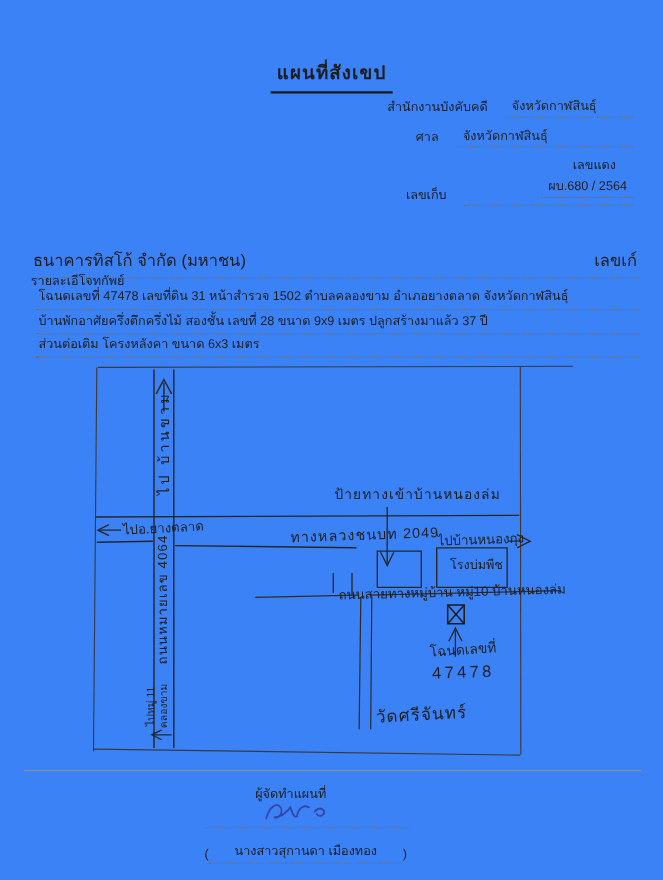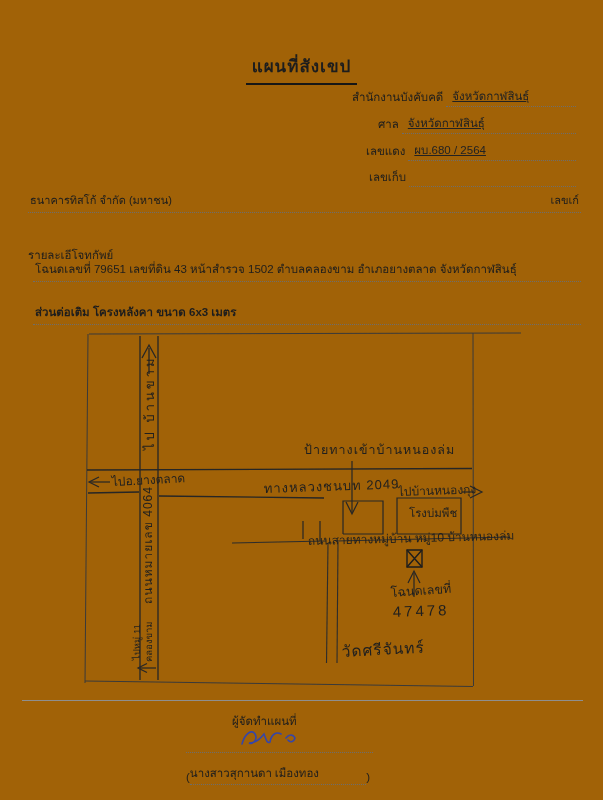--- a/index.html
+++ b/index.html
@@ -1,78 +1,79 @@
 <!DOCTYPE html>
 <html><head>
 <meta charset="utf-8">
 <style>
   html,body{margin:0;padding:0;background:#e8e8e8;}
-  .page{position:relative;width:603px;height:800px;background:#a16207;overflow:hidden;
+  .page{position:relative;width:603px;height:800px;background:#3b82f6;overflow:hidden;
         font-family:"Liberation Sans","DejaVu Sans",sans-serif;color:#1d1d1d;}
   .abs{position:absolute;}
   
   .title-wrap{left:0;right:0;top:52px;text-align:center;}
   .title{display:inline-block;font-size:17px;font-weight:bold;letter-spacing:1px;
          border-bottom:2px solid #161616;padding:0 6px 4px;}
   
   .hrow{display:flex;align-items:flex-end;font-size:11.5px;white-space:nowrap;}
-  .hrow .lbl{margin-right:3px;padding-bottom:1px;}
+  .hrow .lbl{margin-right:16px;padding-bottom:1px;}
   .hrow .val{flex:1;border-bottom:1.5px dotted #6d6d6d;padding:0 6px 1px;min-height:13px;
-             color:#222;text-decoration:underline;}
+             color:#222;}
   
   .party{left:28px;width:549px;display:flex;justify-content:space-between;align-items:center;
-         border-bottom:1.5px dotted #6d6d6d;font-size:11px;padding:0 2px 3px;}
+         border-bottom:1.5px dotted #6d6d6d;font-size:15px;padding:0 2px 3px;margin-top:34px;}
   
   .prop{left:33px;width:544px;border-bottom:1.5px dotted #6d6d6d;font-size:11.5px;
         padding:0 2px 3px;white-space:nowrap;}
   .seclbl{left:28px;top:246px;font-size:11.5px;}
   
   .divider{left:22px;top:700px;width:561px;border-top:1px solid #8f8f8f;height:0;}
   .prep{left:232px;top:712px;width:120px;text-align:left;font-size:11.5px;}
   .sigline{left:186px;top:738px;width:187px;height:14px;border-bottom:1.5px dotted #6d6d6d;}
   .namerow{left:186px;top:764px;width:184px;display:flex;align-items:flex-end;font-size:11.5px;}
-  .namerow .nm{flex:1;border-bottom:1.5px dotted #6d6d6d;text-align:left;padding-bottom:2px;
-               white-space:nowrap;font-family:Liberation Serif, serif;}
+  .namerow .nm{flex:1;border-bottom:1.5px dotted #6d6d6d;text-align:center;padding-bottom:2px;
+               white-space:nowrap;}
   .namerow .paren{padding-bottom:2px;}
   svg text{fill:#1f1f1f;}
 </style>
 </head>
 <body>
 
 <div class="page">
 
   <div class="abs title-wrap">
     <span class="title">แผนที่สังเขป</span>
   </div>
 
   <div class="abs hrow" style="left:352px;top:87px;width:224px;">
     <span class="lbl">สำนักงานบังคับคดี</span>
     <span class="val">จังหวัดกาฬสินธุ์</span>
   </div>
   <div class="abs hrow" style="left:378px;top:114px;width:198px;">
     <span class="lbl">ศาล</span>
     <span class="val">จังหวัดกาฬสินธุ์</span>
   </div>
-  <div class="abs hrow" style="left:366px;top:141px;width:210px;">
+  <div class="abs hrow" style="left:366px;top:141px;width:210px;flex-direction:column;">
     <span class="lbl">เลขแดง</span>
     <span class="val" style="text-align:left">ผบ.680 / 2564</span>
   </div>
   <div class="abs hrow" style="left:369px;top:168px;width:207px;justify-content:space-between;">
     <span class="lbl">เลขเก็บ</span>
     <span class="val"></span>
   </div>
 
   <div class="abs party" style="top:191px;">
     <span>ธนาคารทิสโก้ จำกัด (มหาชน)</span>
     <span>เลขเก์</span>
   </div>
 
   <div class="abs seclbl">รายละเอีโจทกัพย์</div>
-  <div class="abs prop" style="top:260px;">โฉนดเลขที่ 79651 เลขที่ดิน 43 หน้าสำรวจ 1502 ตำบลคลองขาม อำเภอยางตลาด จังหวัดกาฬสินธุ์</div>
-  <div class="abs prop" style="top:303px;font-weight:bold;">ส่วนต่อเติม โครงหลังคา ขนาด 6x3 เมตร</div>
+  <div class="abs prop" style="top:260px;">โฉนดเลขที่ 47478 เลขที่ดิน 31 หน้าสำรวจ 1502 ตำบลคลองขาม อำเภอยางตลาด จังหวัดกาฬสินธุ์</div>
+  <div class="abs prop" style="top:282px;">บ้านพักอาศัยครึ่งตึกครึ่งไม้ สองชั้น เลขที่ 28 ขนาด 9x9 เมตร ปลูกสร้างมาแล้ว 37 ปี</div>
+  <div class="abs prop" style="top:303px;">ส่วนต่อเติม โครงหลังคา ขนาด 6x3 เมตร</div>
 
   <svg class="abs" style="left:80px;top:330px;" width="450" height="362" viewBox="0 0 450 362">
 
     <g stroke="#3a3a3a" stroke-width="1" fill="none">
       <path d="M9,4 L441,3"></path>
       <path d="M8,4 L5,353"></path>
       <path d="M393,3 L393.5,356"></path>
       <path d="M5,351 L393,356.5"></path>
     </g>
 

